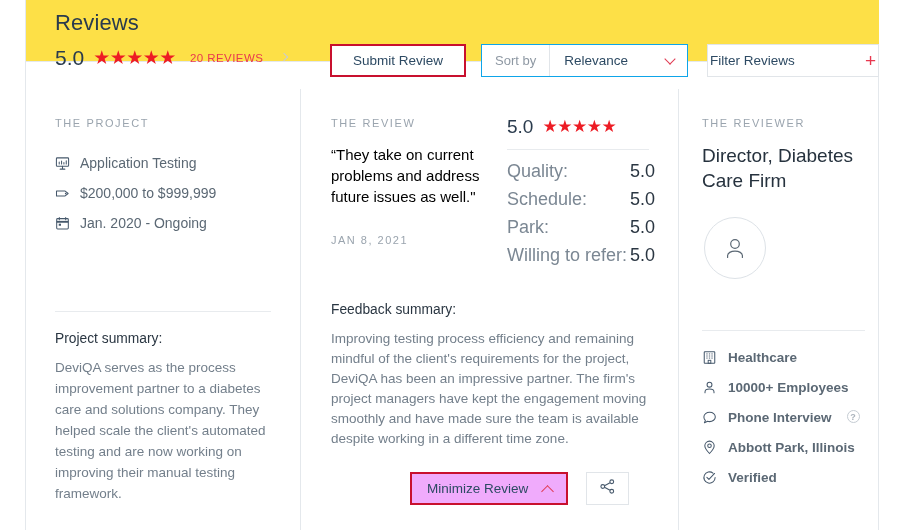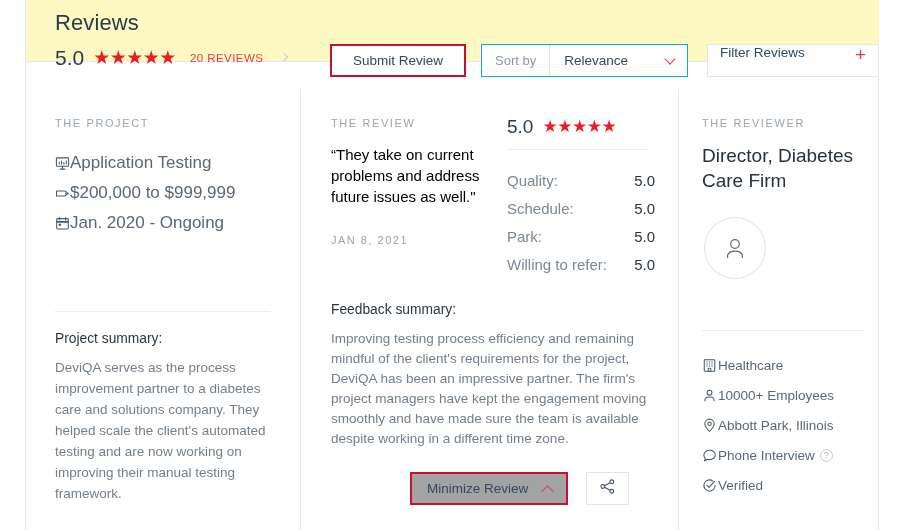--- a/index.html
+++ b/index.html
@@ -43,21 +43,21 @@
   .top-sep.b { left: 598px; }
 
   
   .header {
     position: absolute;
     left: 26px;
     top: 0;
     width: 853px;
     height: 62px;
     border-bottom: 1px solid #e4e8ec;
-    background: #fef9c3;
+    background: #fde047;
   }
 
   .rv-title {
     position: absolute;
     left: 29px;
     top: 10px;
     font-size: 22px;
     color: #2a3b4d;
     letter-spacing: .1px;
   }
@@ -150,23 +150,23 @@
     margin-bottom: 4px;
   }
 
   .filter-btn {
     position: absolute;
     left: 681px;
     top: 44px;
     width: 172px;
     height: 33px;
     display: flex;
-    align-items: flex-start;
+    align-items: center;
     justify-content: space-between;
-    padding: 0 12px;
+    padding: 0 2px;
     border: 1px solid #e1e5e9;
     background: #fff;
     font-size: 13.5px;
     color: #2d4a63;
     cursor: pointer;
   }
   .plus {
     color: #e8384f;
     font-size: 19px;
     line-height: 1;
@@ -207,22 +207,23 @@
     margin-top: 14px;
     font-size: 19px;
     line-height: 25px;
     color: #26323e;
     max-width: 200px;
   }
   .meta-list { margin-top: 19px; }
   .meta-row {
     display: flex;
     align-items: center;
+    gap: 10px;
     height: 30px;
-    font-size: 17px;
+    font-size: 14px;
     color: #5b6874;
   }
   .meta-row svg { flex: 0 0 auto; display:block; }
 
   .lc-divider {
     position: absolute;
     left: 29px; top: 222px;
     width: 216px; height: 1px;
     background: #e8ebee;
   }
@@ -273,23 +274,23 @@
   .score-div {
     margin-top: 13px;
     width: 142px;
     height: 1px;
     background: #e8ebee;
   }
   .score-rows { margin-top: 11px; }
   .score-row {
     display: flex;
     justify-content: space-between;
-    align-items: flex-end;
+    align-items: flex-start;
     height: 28px;
-    font-size: 15px;
+    font-size: 18px;
     color: #7b8793;
   }
   .score-row .val { color: #2a3642; }
 
   .fb-head {
     position: absolute;
     left: 30px; top: 213px;
     font-size: 13.8px;
     color: #2a3642;
   }
@@ -302,21 +303,21 @@
     color: #737f8b;
   }
 
   .btn-minimize {
     position: absolute;
     left: 109px;
     top: 383px;
     width: 158px;
     height: 33px;
     border: 2px solid #c8102e;
-    background: #a3a3a3;
+    background: #f0abfc;
     display: flex;
     align-items: center;
     justify-content: space-between;
     padding: 0 14px 0 15px;
     font-size: 13.5px;
     color: #2d4a63;
     cursor: pointer;
   }
   .chev-up {
     display: inline-block;
@@ -360,25 +361,26 @@
   }
   .rc-divider {
     position: absolute;
     left: 23px; top: 241px;
     width: 163px; height: 1px;
     background: #e8ebee;
   }
   .rc-list { position: absolute; left: 23px; top: 261px; }
   .rc-row {
     display: flex;
-    align-items: center;
-    gap: 1px;
+    align-items: flex-start;
+    gap: 11px;
     height: 30px;
     font-size: 13.5px;
     color: #5b6874;
+    font-weight: bold;
   }
   .rc-row svg { flex: 0 0 auto; display: block; }
   .qmark {
     display: inline-flex;
     align-items: center;
     justify-content: center;
     width: 13px; height: 13px;
     border: 1px solid #c5ccd3;
     border-radius: 50%;
     font-size: 9px;
@@ -559,35 +561,35 @@
               <circle cx="8" cy="5" r="2.6"></circle>
               <path d="M3.2 13.6v-.9c0-1.8 2.2-3.1 4.8-3.1s4.8 1.3 4.8 3.1v.9" stroke-linecap="round"></path>
             </svg>
           </span>
           <span>10000+ Employees</span>
         </div>
 
         <div class="rc-row">
           <span>
             <svg width="15" height="15" viewBox="0 0 16 16" fill="none" stroke="#46586b" stroke-width="1.1">
+              <path d="M14.2 7.4c0 2.8-2.8 5-6.2 5-.7 0-1.4-.1-2-.3L2.6 13.6l1-2.6c-1-.9-1.6-2.2-1.6-3.6 0-2.8 2.8-5 6.2-5s6 2.2 6 5z" stroke-linejoin="round"></path>
+            </svg>
+          </span>
+          <span>Phone Interview</span>
+          <span class="qmark">?</span>
+        </div>
+
+        <div class="rc-row">
+          <span>
+            <svg width="15" height="15" viewBox="0 0 16 16" fill="none" stroke="#46586b" stroke-width="1.1">
               <path d="M8 14.4s5-5 5-8.2A5 5 0 003 6.2c0 3.2 5 8.2 5 8.2z"></path>
               <circle cx="8" cy="6.2" r="1.9"></circle>
             </svg>
           </span>
           <span>Abbott Park, Illinois</span>
-        </div>
-
-        <div class="rc-row">
-          <span>
-            <svg width="15" height="15" viewBox="0 0 16 16" fill="none" stroke="#46586b" stroke-width="1.1">
-              <path d="M14.2 7.4c0 2.8-2.8 5-6.2 5-.7 0-1.4-.1-2-.3L2.6 13.6l1-2.6c-1-.9-1.6-2.2-1.6-3.6 0-2.8 2.8-5 6.2-5s6 2.2 6 5z" stroke-linejoin="round"></path>
-            </svg>
-          </span>
-          <span>Phone Interview</span>
-          <span class="qmark">?</span>
         </div>
 
         <div class="rc-row">
           <span>
             <svg width="15" height="15" viewBox="0 0 16 16" fill="none" stroke="#46586b" stroke-width="1.1">
               <path d="M14 8a6 6 0 11-2.3-4.7" stroke-linecap="round"></path>
               <path d="M5.2 7.8l2.2 2.2 6-6.3" stroke-linecap="round" stroke-linejoin="round"></path>
             </svg>
           </span>
           <span>Verified</span>

